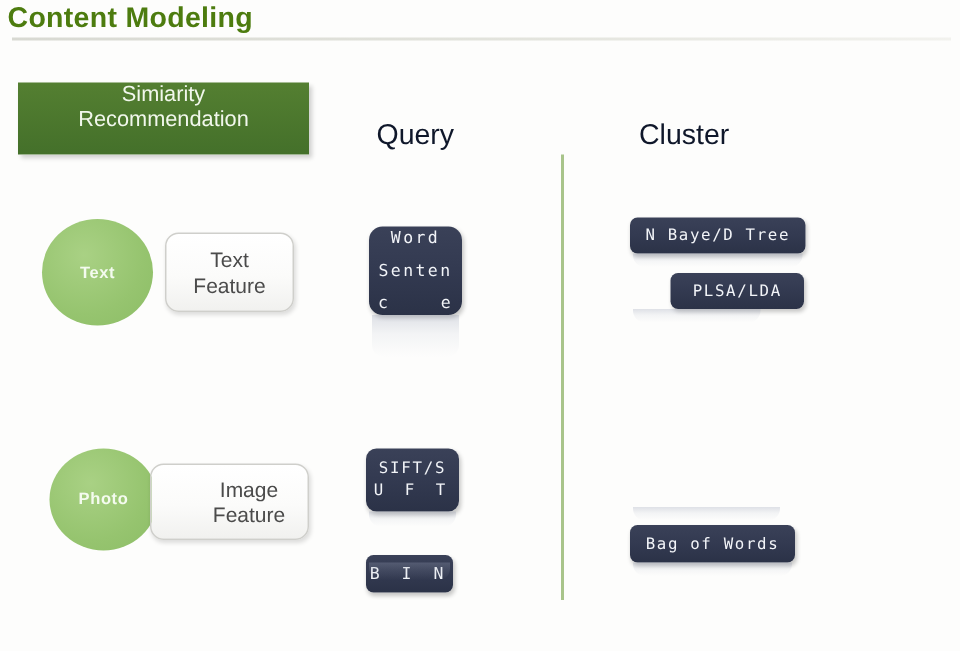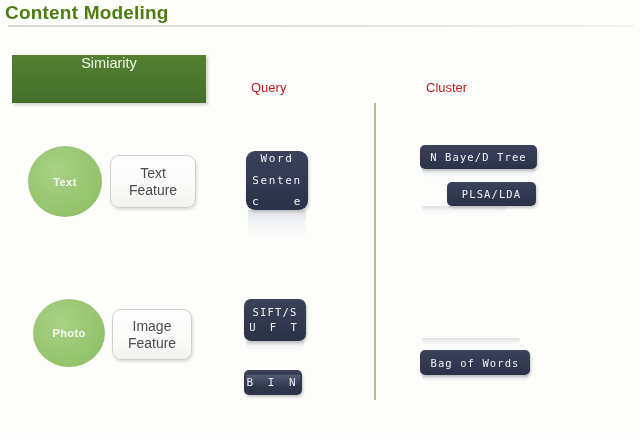--- a/index.html
+++ b/index.html
@@ -61,22 +61,22 @@
     color: #f1f7ec;
     font-size: 14.5px;
     line-height: 17px;
     text-align: center;
   }
   .green-box span { display: block; }
 
   
   .col-head {
     position: absolute;
-    font-size: 13px;
-    color: #b91c1c;
+    font-size: 19px;
+    color: #0f172a;
     white-space: nowrap;
   }
   .col-head.query   { left: 251px; top: 80px; }
   .col-head.cluster { left: 426px; top: 80px; }
 
   
   .divider {
     position: absolute;
     left: 374px;
     top: 103px;
@@ -112,21 +112,21 @@
     flex-direction: column;
     align-items: center;
     justify-content: center;
     color: #4b4b4b;
     font-size: 14px;
     line-height: 17px;
     text-align: center;
   }
   .feature-box span { display: block; }
   .feature-box.text-feature  { left: 110px; top: 155px; width: 84px; height: 51px; }
-  .feature-box.image-feature { left: 112px; top: 309px; width: 78px; height: 49px; }
+  .feature-box.image-feature { left: 100px; top: 309px; width: 78px; height: 49px; padding-left: 26px; }
 
   
   .chip {
     position: absolute;
     background: linear-gradient(to bottom, #3a4158 0%, #333a51 48%, #2b3247 100%);
     color: #f2f4f8;
     font-family: "DejaVu Sans Mono", "Liberation Mono", monospace;
     display: flex;
     align-items: center;
     justify-content: center;
@@ -218,20 +218,21 @@
 </head>
 <body>
 
 <div class="slide">
 
   <div class="slide-title">Content Modeling</div>
   <div class="title-rule"></div>
 
   <div class="green-box">
     <span>Simiarity</span>
+    <span>Recommendation</span>
   </div>
 
   <div class="col-head query">Query</div>
   <div class="col-head cluster">Cluster</div>
 
   <div class="divider"></div>
 
   <div class="circle text">
     <span>Text</span>
   </div>

